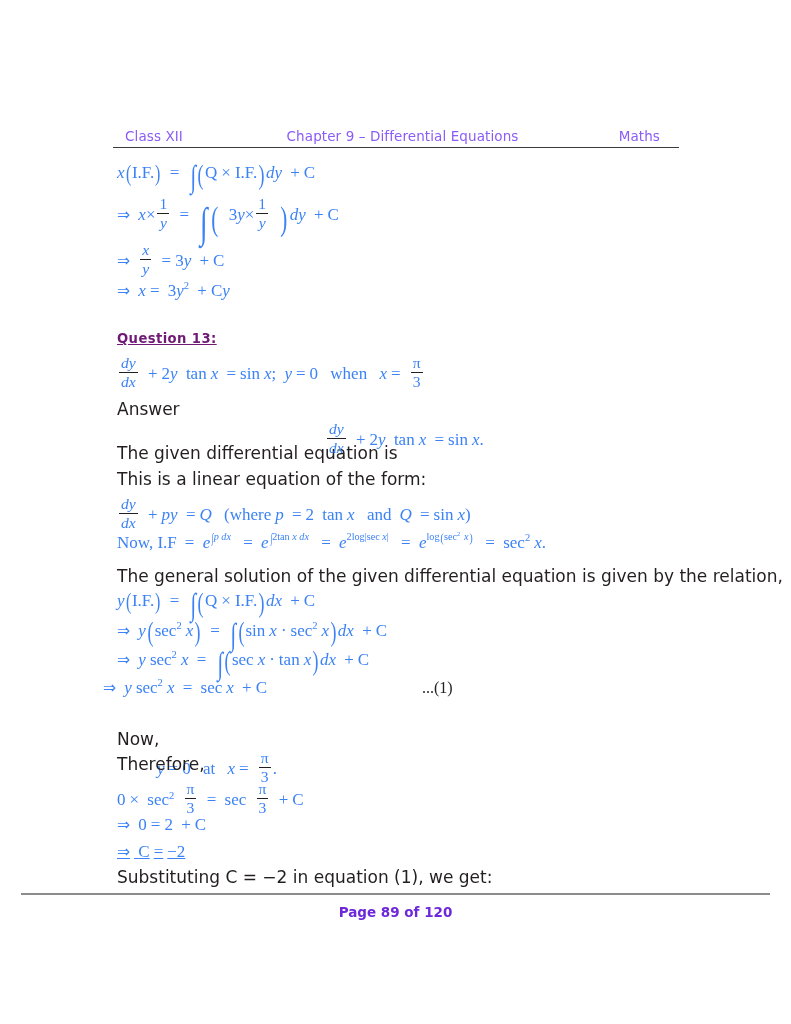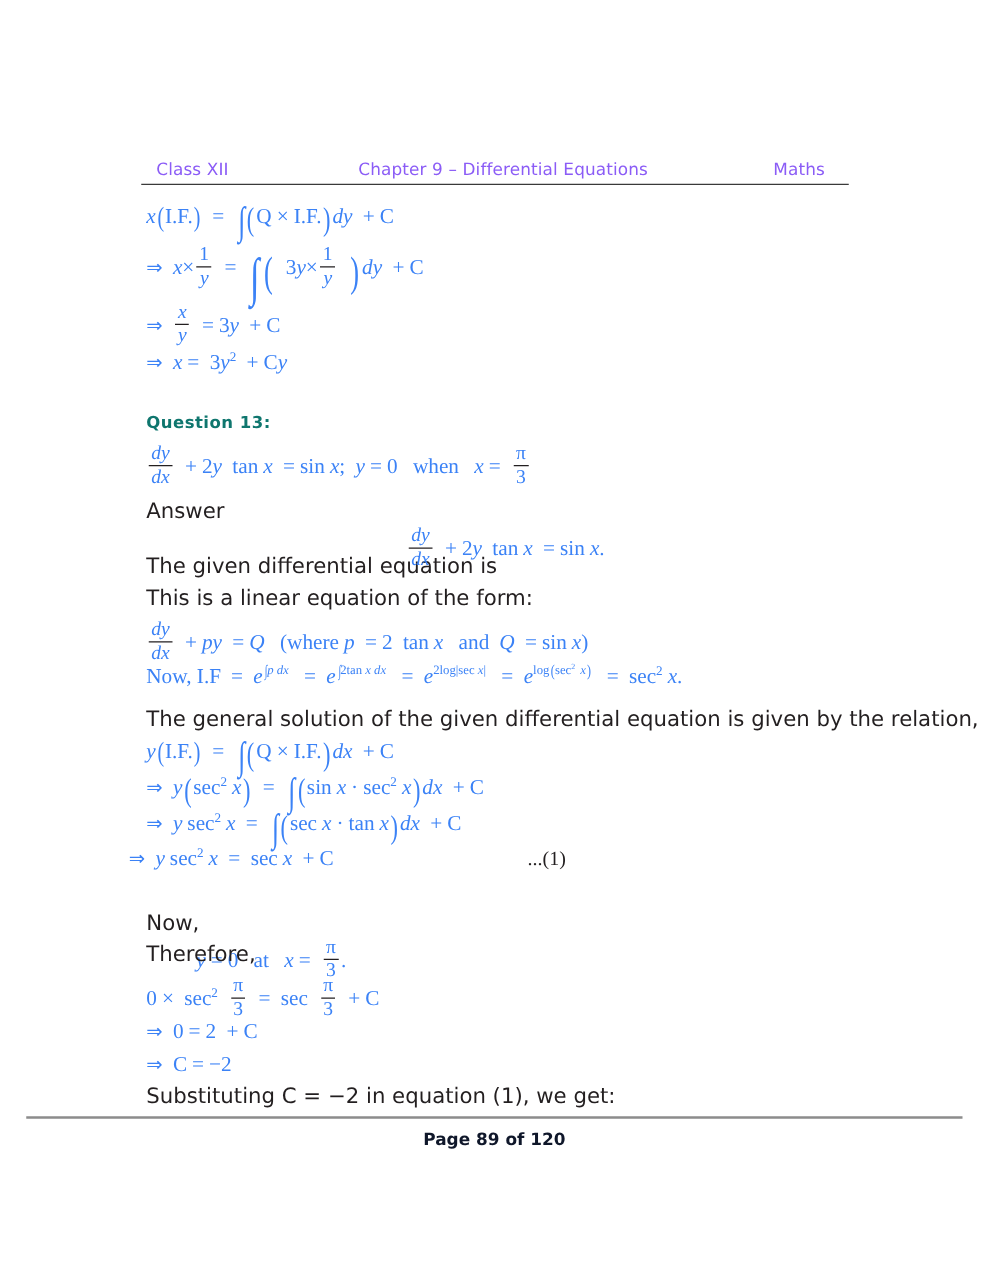--- a/index.html
+++ b/index.html
@@ -58,41 +58,42 @@
     background: #8c8c8c;
   }
   .footer-text {
     position: absolute;
     left: 0;
     top: 904px;
     width: 791px;
     text-align: center;
     font-size: 13.5px;
     font-weight: bold;
-    color: #0f172a;
+    color: #6d28d9;
     font-family: "DejaVu Sans", sans-serif;
   }
 
   
   .para {
     position: absolute;
     font-size: 17px;
     line-height: 1.35;
     color: #231f20;
     font-family: "DejaVu Sans", sans-serif;
     white-space: nowrap;
   }
 
   .qheader {
     position: absolute;
     font-size: 13.2px;
     font-weight: bold;
-    color: #0f766e;
+    color: #701a75;
     letter-spacing: .4px;
     font-family: "DejaVu Sans", sans-serif;
+    text-decoration: underline;
   }
 
   
   .math {
     position: absolute;
     font-family: "Liberation Serif", serif;
     font-size: 17px;
     color: #3b82f6;
     white-space: nowrap;
     line-height: 1;
@@ -334,21 +335,21 @@
     <span class="frac"><span class="num up">π</span><span class="den up">3</span></span>
     <span class="sp"></span>+<span class="sp"></span><span class="up">C</span>
   </div>
 
   <div class="math" style="left:117px; top:816px;">
     <span class="arrow">⇒</span><span class="sp"></span>
     <span class="up">0</span><span class="sp"></span>=<span class="sp"></span><span class="up">2</span>
     <span class="sp"></span>+<span class="sp"></span><span class="up">C</span>
   </div>
 
-  <div class="math" style="left:117px; top:843px;">
+  <div class="math" style="left:117px; top:843px;text-decoration:underline;">
     <span class="arrow">⇒</span><span class="sp"></span>
     <span class="up">C</span><span class="sp"></span>=<span class="sp"></span><span class="up">−2</span>
   </div>
 
   <div class="para" style="left:117px; top:866px;">Substituting C = −2 in equation (1), we get:</div>
 
   <div class="footer-rule"></div>
   <div class="footer-text">Page 89 of 120</div>
 
 </div>

